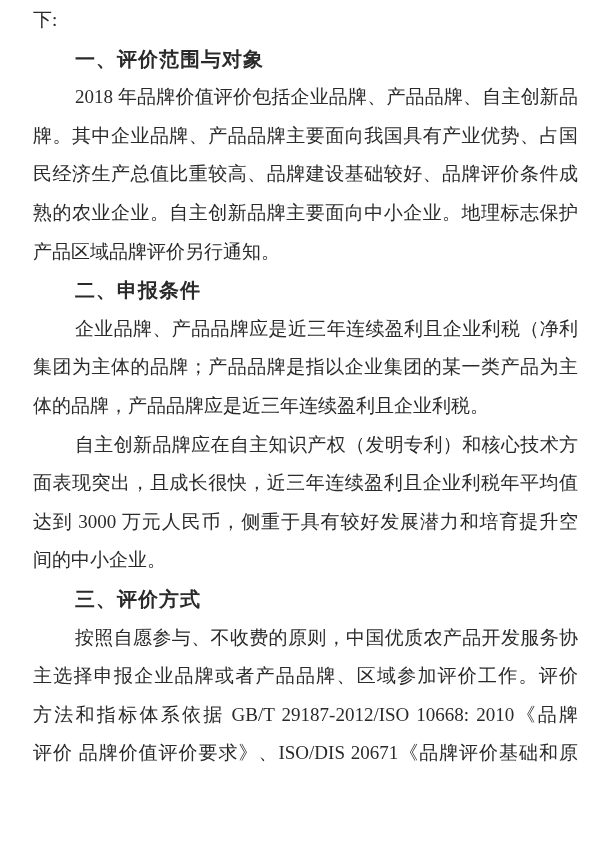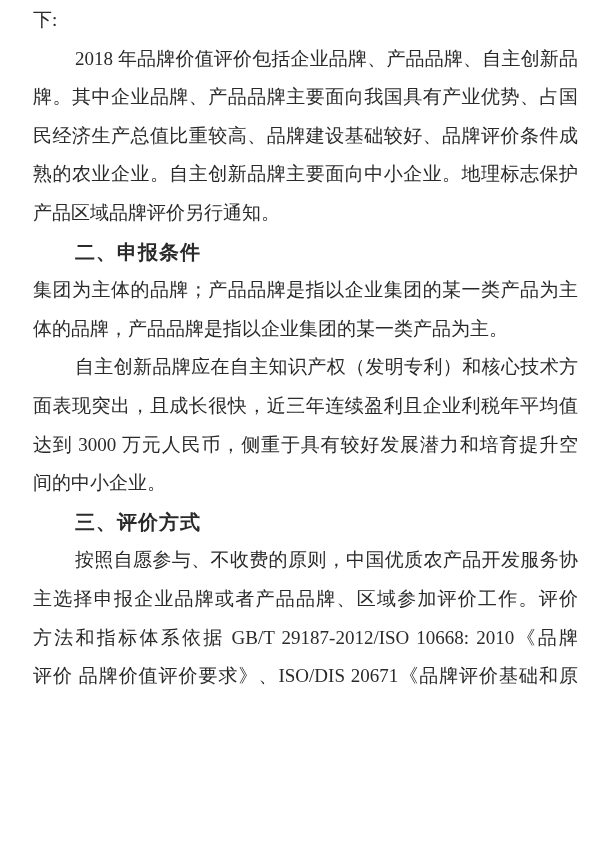--- a/index.html
+++ b/index.html
@@ -42,31 +42,33 @@
     text-align-last: justify;
   }
 </style>
 </head>
 <body>
 
 <div class="page">
 
   <div class="line body">下:</div>
 
+  <div class="line heading">一、评价范围与对象</div>
 
   <div class="line body first just">2018 年品牌价值评价包括企业品牌、产品品牌、自主创新品</div>
   <div class="line body just">牌。其中企业品牌、产品品牌主要面向我国具有产业优势、占国</div>
   <div class="line body just">民经济生产总值比重较高、品牌建设基础较好、品牌评价条件成</div>
   <div class="line body just">熟的农业企业。自主创新品牌主要面向中小企业。地理标志保护</div>
   <div class="line body">产品区域品牌评价另行通知。</div>
 
   <div class="line heading">二、申报条件</div>
 
+  <div class="line body first just">企业品牌、产品品牌应是近三年连续盈利且企业利税（净利</div>
   <div class="line body just">集团为主体的品牌；产品品牌是指以企业集团的某一类产品为主</div>
-  <div class="line body">体的品牌，产品品牌是指以企业集团的某一类产品为主。</div>
+  <div class="line body">体的品牌，产品品牌应是近三年连续盈利且企业利税。</div>
 
   <div class="line body first just">自主创新品牌应在自主知识产权（发明专利）和核心技术方</div>
   <div class="line body just">面表现突出，且成长很快，近三年连续盈利且企业利税年平均值</div>
   <div class="line body just">达到 3000 万元人民币，侧重于具有较好发展潜力和培育提升空</div>
   <div class="line body">间的中小企业。</div>
 
   <div class="line heading">三、评价方式</div>
 
   <div class="line body first just">按照自愿参与、不收费的原则，中国优质农产品开发服务协</div>
   <div class="line body just">主选择申报企业品牌或者产品品牌、区域参加评价工作。评价</div>

